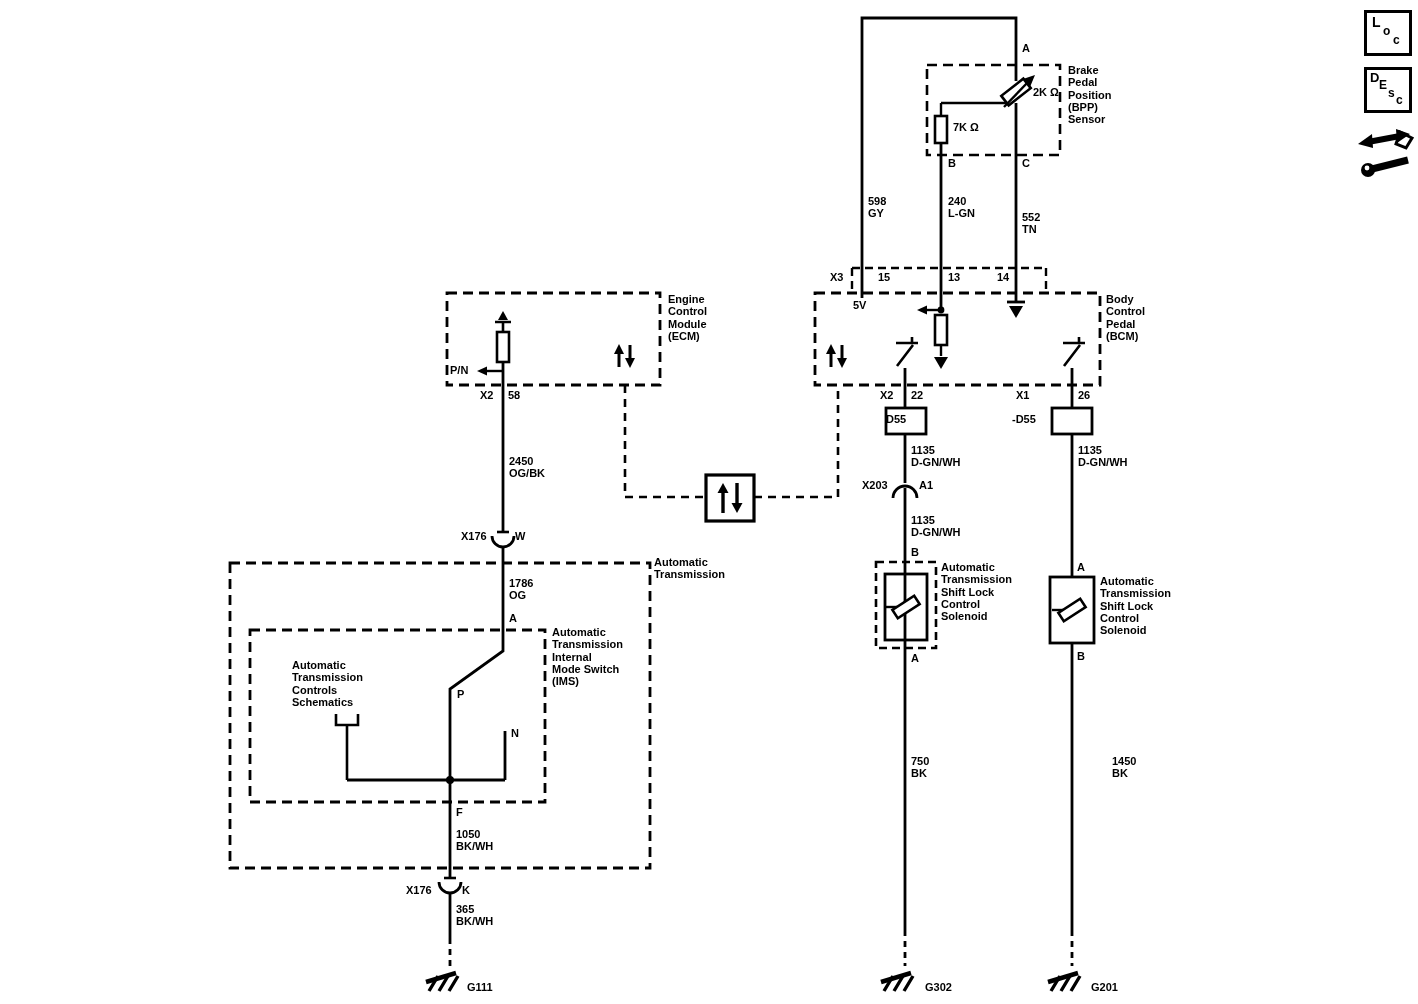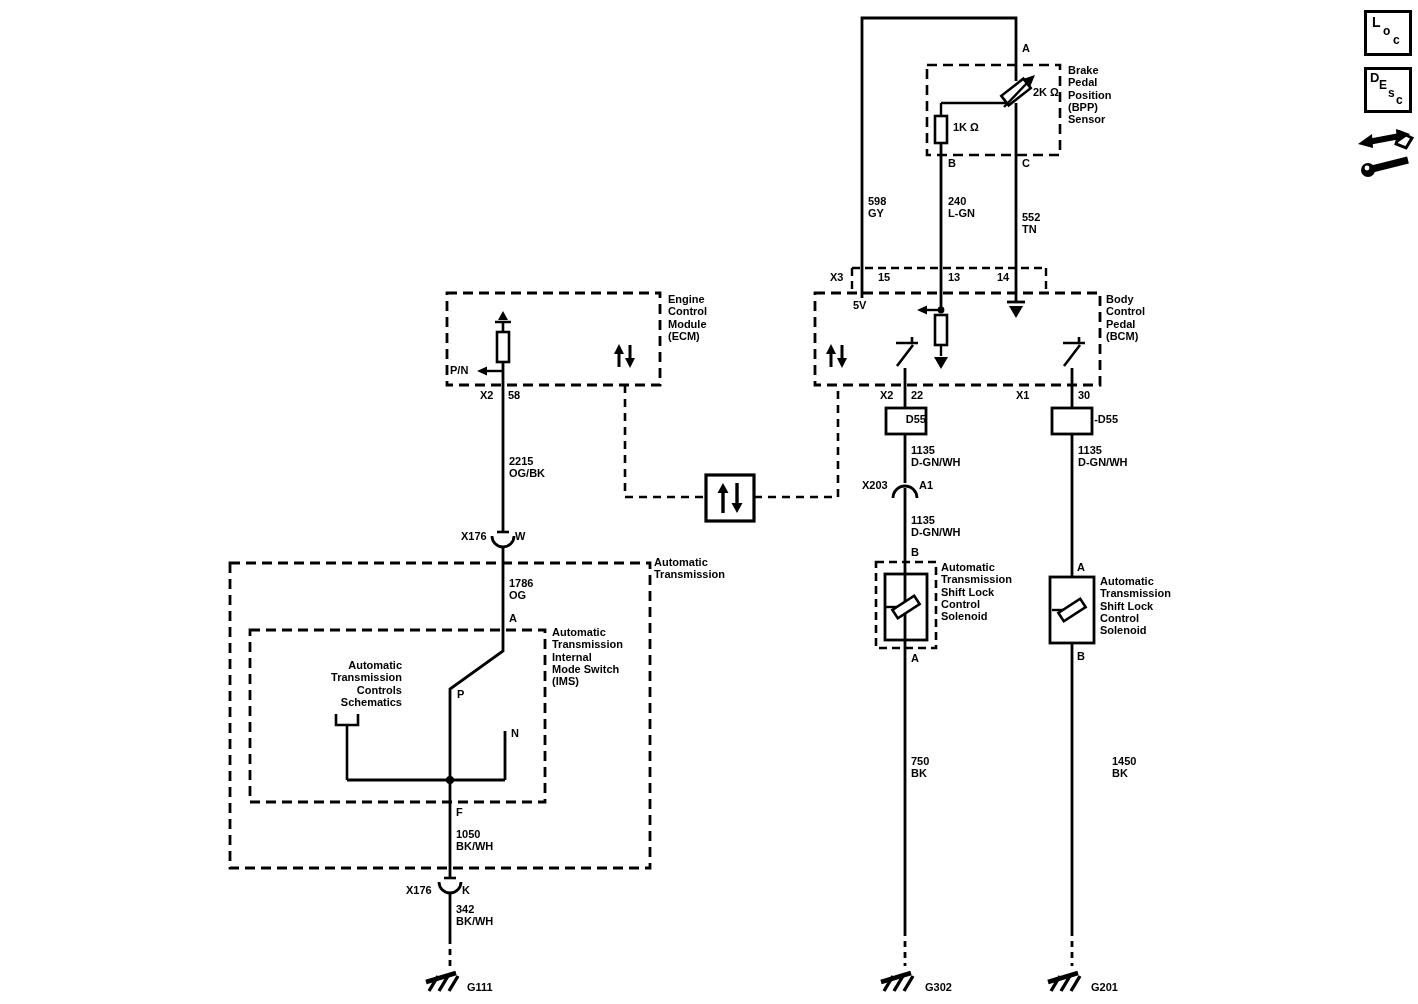--- a/index.html
+++ b/index.html
@@ -1,21 +1,21 @@
 <!DOCTYPE html>
 <html><head>
 <meta charset="utf-8">
 <style>
   html,body{margin:0;padding:0;background:#fff;}
   .canvas{position:relative;width:1418px;height:1004px;background:#ffffff;
           font-family:"Liberation Sans",sans-serif;overflow:hidden;}
   svg.wires{position:absolute;left:0;top:0;}
   .lbl{position:absolute;font-weight:bold;font-size:11px;line-height:1.12;
        color:#000;white-space:pre-line;}
-  .ctr{text-align:right;}
+  .ctr{text-align:left;}
   .btn{position:absolute;width:42px;height:40px;border:3px solid #000;background:#fff;cursor:pointer;}
   .btn span{position:absolute;font-weight:bold;color:#000;}
   .toolicon{position:absolute;cursor:pointer;}
 </style>
 </head>
 <body>
 
 <div class="canvas">
 
   <svg class="wires" width="1418" height="1004" viewBox="0 0 1418 1004">
@@ -142,21 +142,21 @@
     <use href="#gnd" x="450" y="968"></use>
   </svg>
 
   <div class="lbl" style="left:1022px;top:42px">A</div>
   <div class="lbl" style="left:1068px;top:64px">Brake
 Pedal
 Position
 (BPP)
 Sensor</div>
   <div class="lbl" style="left:1033px;top:86px">2K Ω</div>
-  <div class="lbl" style="left:953px;top:121px">1K Ω</div>
+  <div class="lbl" style="left:953px;top:121px">7K Ω</div>
   <div class="lbl" style="left:948px;top:157px">B</div>
   <div class="lbl" style="left:1022px;top:157px">C</div>
 
   <div class="lbl" style="left:868px;top:195px">598
 GY</div>
   <div class="lbl" style="left:948px;top:195px">240
 L-GN</div>
   <div class="lbl" style="left:1022px;top:211px">552
 TN</div>
 
@@ -166,23 +166,23 @@
   <div class="lbl" style="left:997px;top:271px">14</div>
   <div class="lbl" style="left:853px;top:299px">5V</div>
   <div class="lbl" style="left:1106px;top:293px">Body
 Control
 Pedal
 (BCM)</div>
 
   <div class="lbl" style="left:880px;top:389px">X2</div>
   <div class="lbl" style="left:911px;top:389px">22</div>
   <div class="lbl" style="left:1016px;top:389px">X1</div>
-  <div class="lbl" style="left:1078px;top:389px">30</div>
+  <div class="lbl" style="left:1078px;top:389px">26</div>
   <div class="lbl ctr" style="left:886px;top:413px;width:40px">D55</div>
-  <div class="lbl ctr" style="left:1066px;top:413px;width:52px">-D55</div>
+  <div class="lbl ctr" style="left:1012px;top:413px;width:52px">-D55</div>
 
   <div class="lbl" style="left:911px;top:444px">1135
 D-GN/WH</div>
   <div class="lbl" style="left:862px;top:479px">X203</div>
   <div class="lbl" style="left:919px;top:479px">A1</div>
   <div class="lbl" style="left:911px;top:514px">1135
 D-GN/WH</div>
   <div class="lbl" style="left:1078px;top:444px">1135
 D-GN/WH</div>
 
@@ -208,21 +208,21 @@
   <div class="lbl" style="left:925px;top:981px">G302</div>
   <div class="lbl" style="left:1091px;top:981px">G201</div>
 
   <div class="lbl" style="left:668px;top:293px">Engine
 Control
 Module
 (ECM)</div>
   <div class="lbl" style="left:450px;top:364px">P/N</div>
   <div class="lbl" style="left:480px;top:389px">X2</div>
   <div class="lbl" style="left:508px;top:389px">58</div>
-  <div class="lbl" style="left:509px;top:455px">2215
+  <div class="lbl" style="left:509px;top:455px">2450
 OG/BK</div>
 
   <div class="lbl" style="left:461px;top:530px">X176</div>
   <div class="lbl" style="left:515px;top:530px">W</div>
   <div class="lbl" style="left:509px;top:577px">1786
 OG</div>
 
   <div class="lbl" style="left:654px;top:556px">Automatic
 Transmission</div>
   <div class="lbl" style="left:509px;top:612px">A</div>
@@ -236,21 +236,21 @@
 Controls
 Schematics</div>
   <div class="lbl" style="left:457px;top:688px">P</div>
   <div class="lbl" style="left:511px;top:727px">N</div>
   <div class="lbl" style="left:456px;top:806px">F</div>
   <div class="lbl" style="left:456px;top:828px">1050
 BK/WH</div>
 
   <div class="lbl" style="left:406px;top:884px">X176</div>
   <div class="lbl" style="left:462px;top:884px">K</div>
-  <div class="lbl" style="left:456px;top:903px">342
+  <div class="lbl" style="left:456px;top:903px">365
 BK/WH</div>
   <div class="lbl" style="left:467px;top:981px">G111</div>
 
   <div class="btn" style="left:1364px;top:10px">
     <span style="left:5px;top:1px;font-size:14px">L</span>
     <span style="left:16px;top:11px;font-size:12px">o</span>
     <span style="left:26px;top:20px;font-size:12px">c</span>
   </div>
   <div class="btn" style="left:1364px;top:67px">
     <span style="left:3px;top:0px;font-size:13px">D</span>

